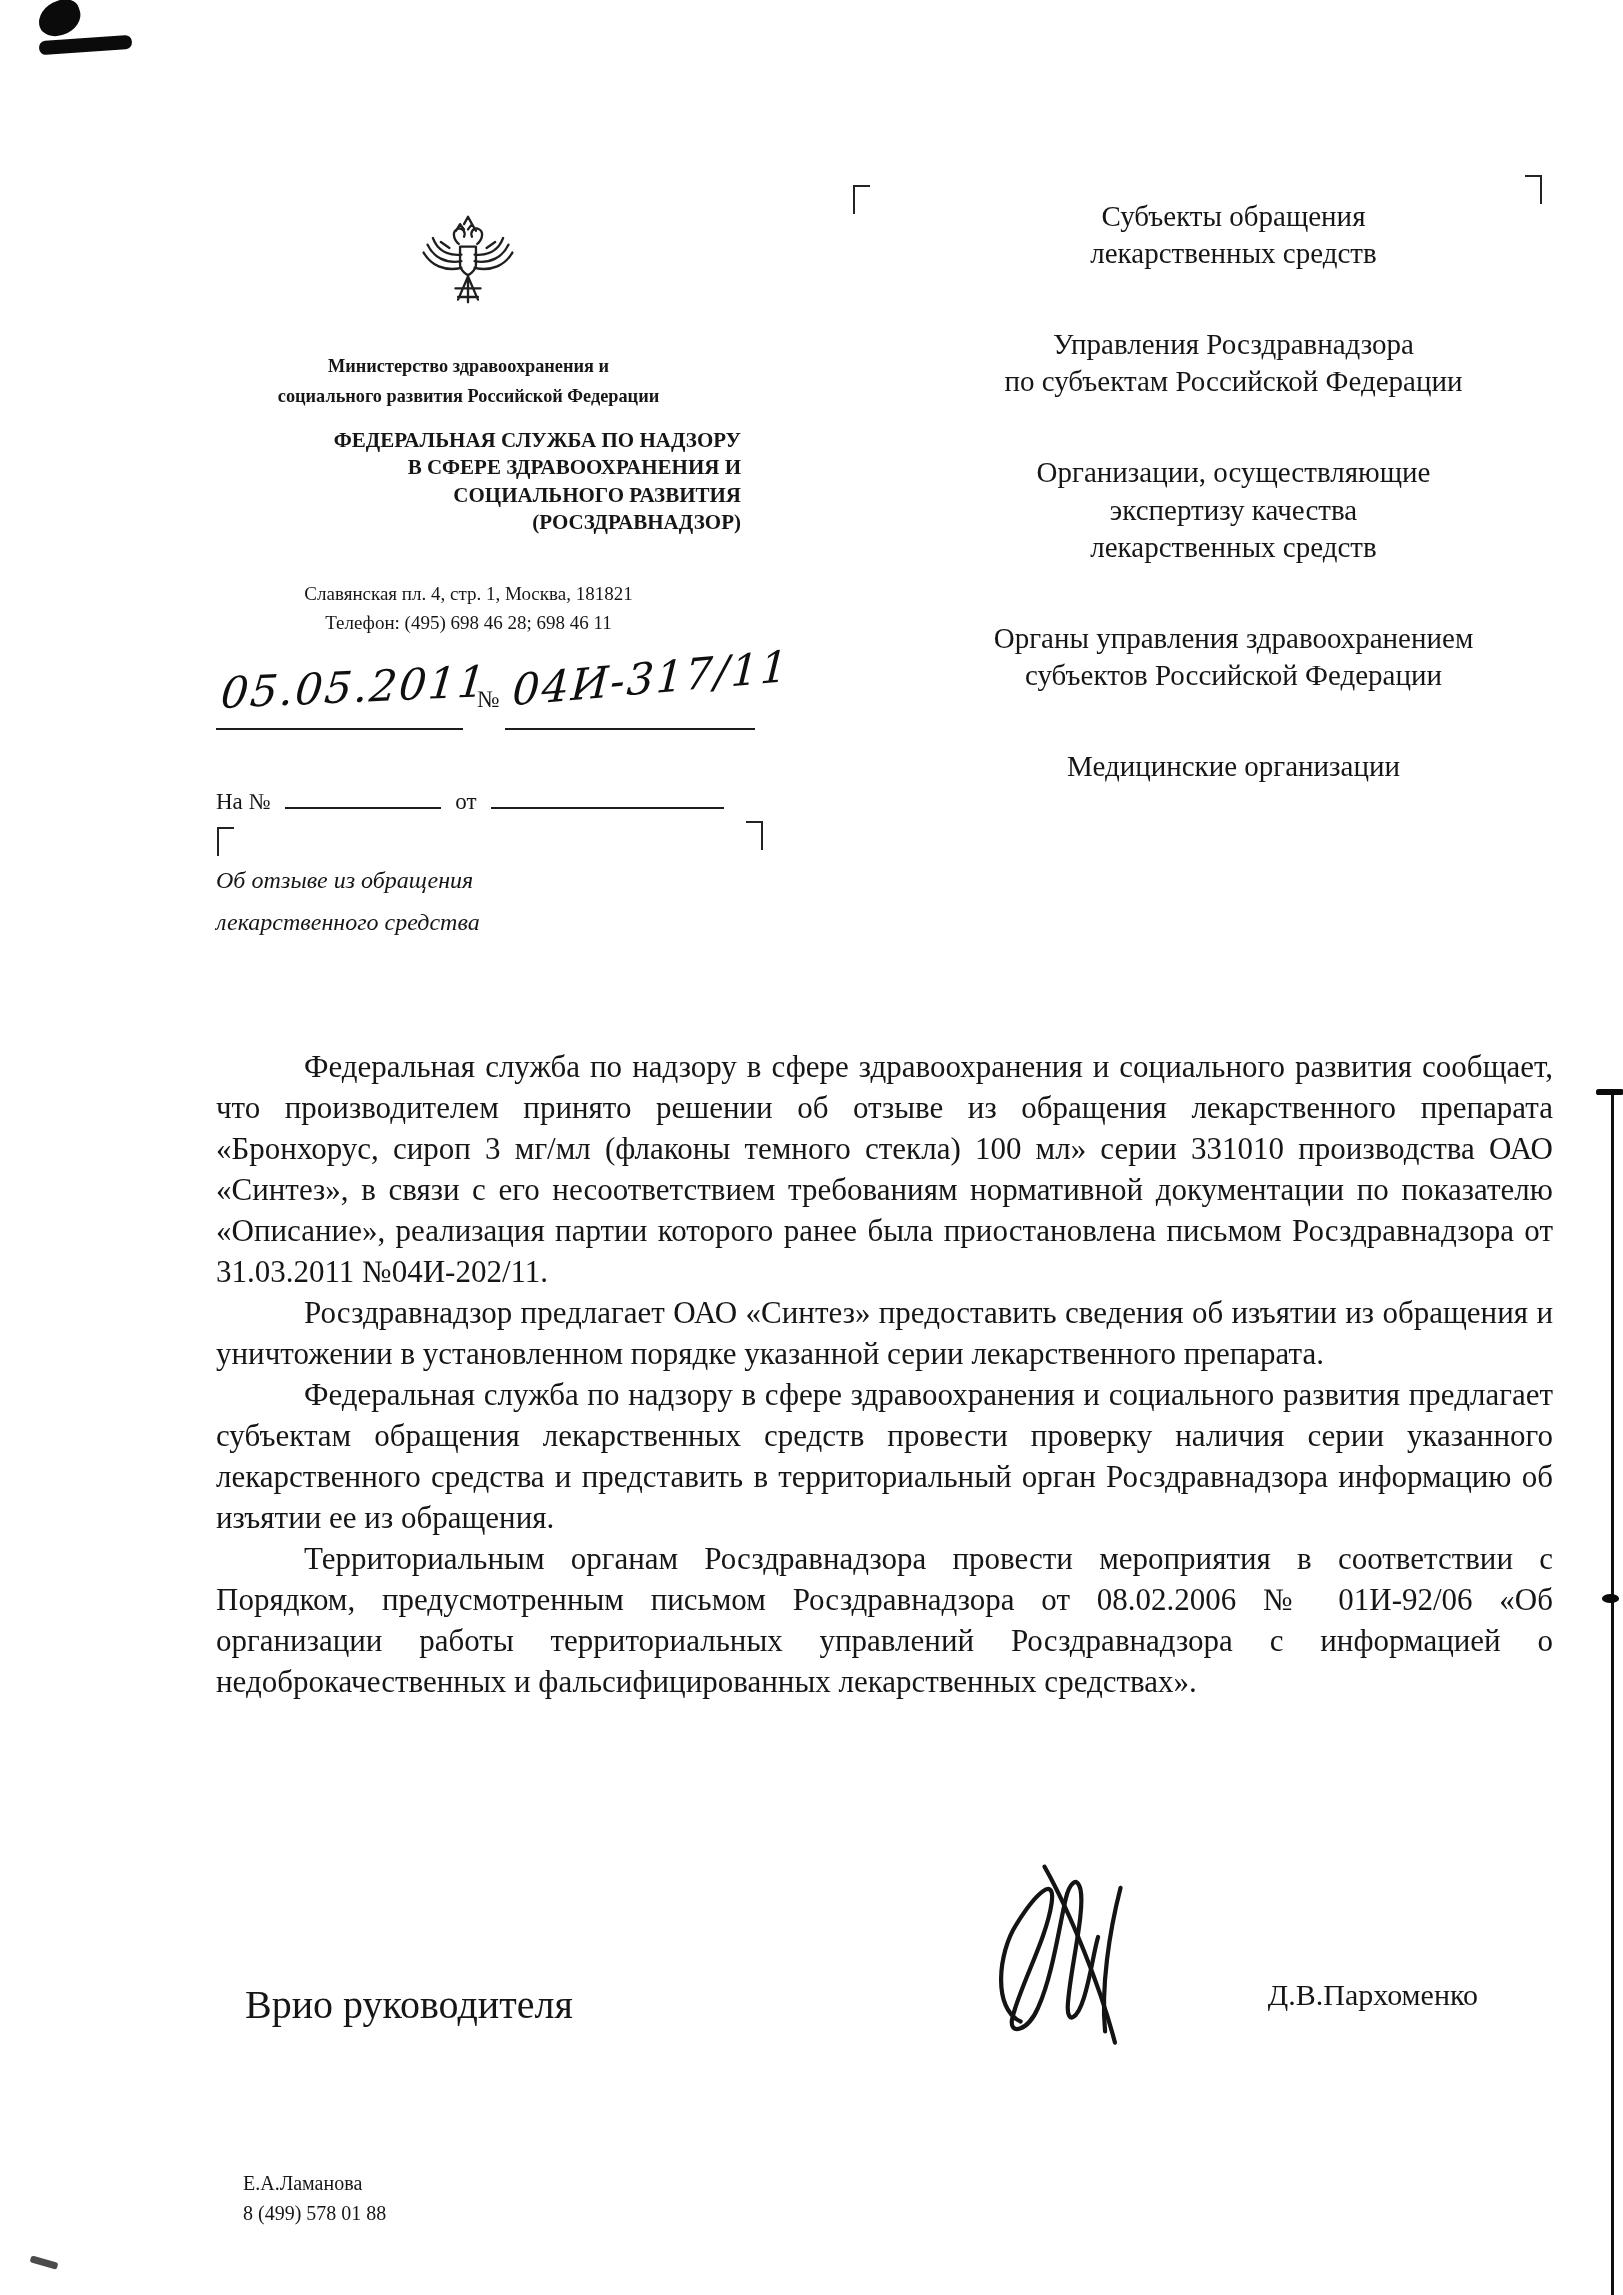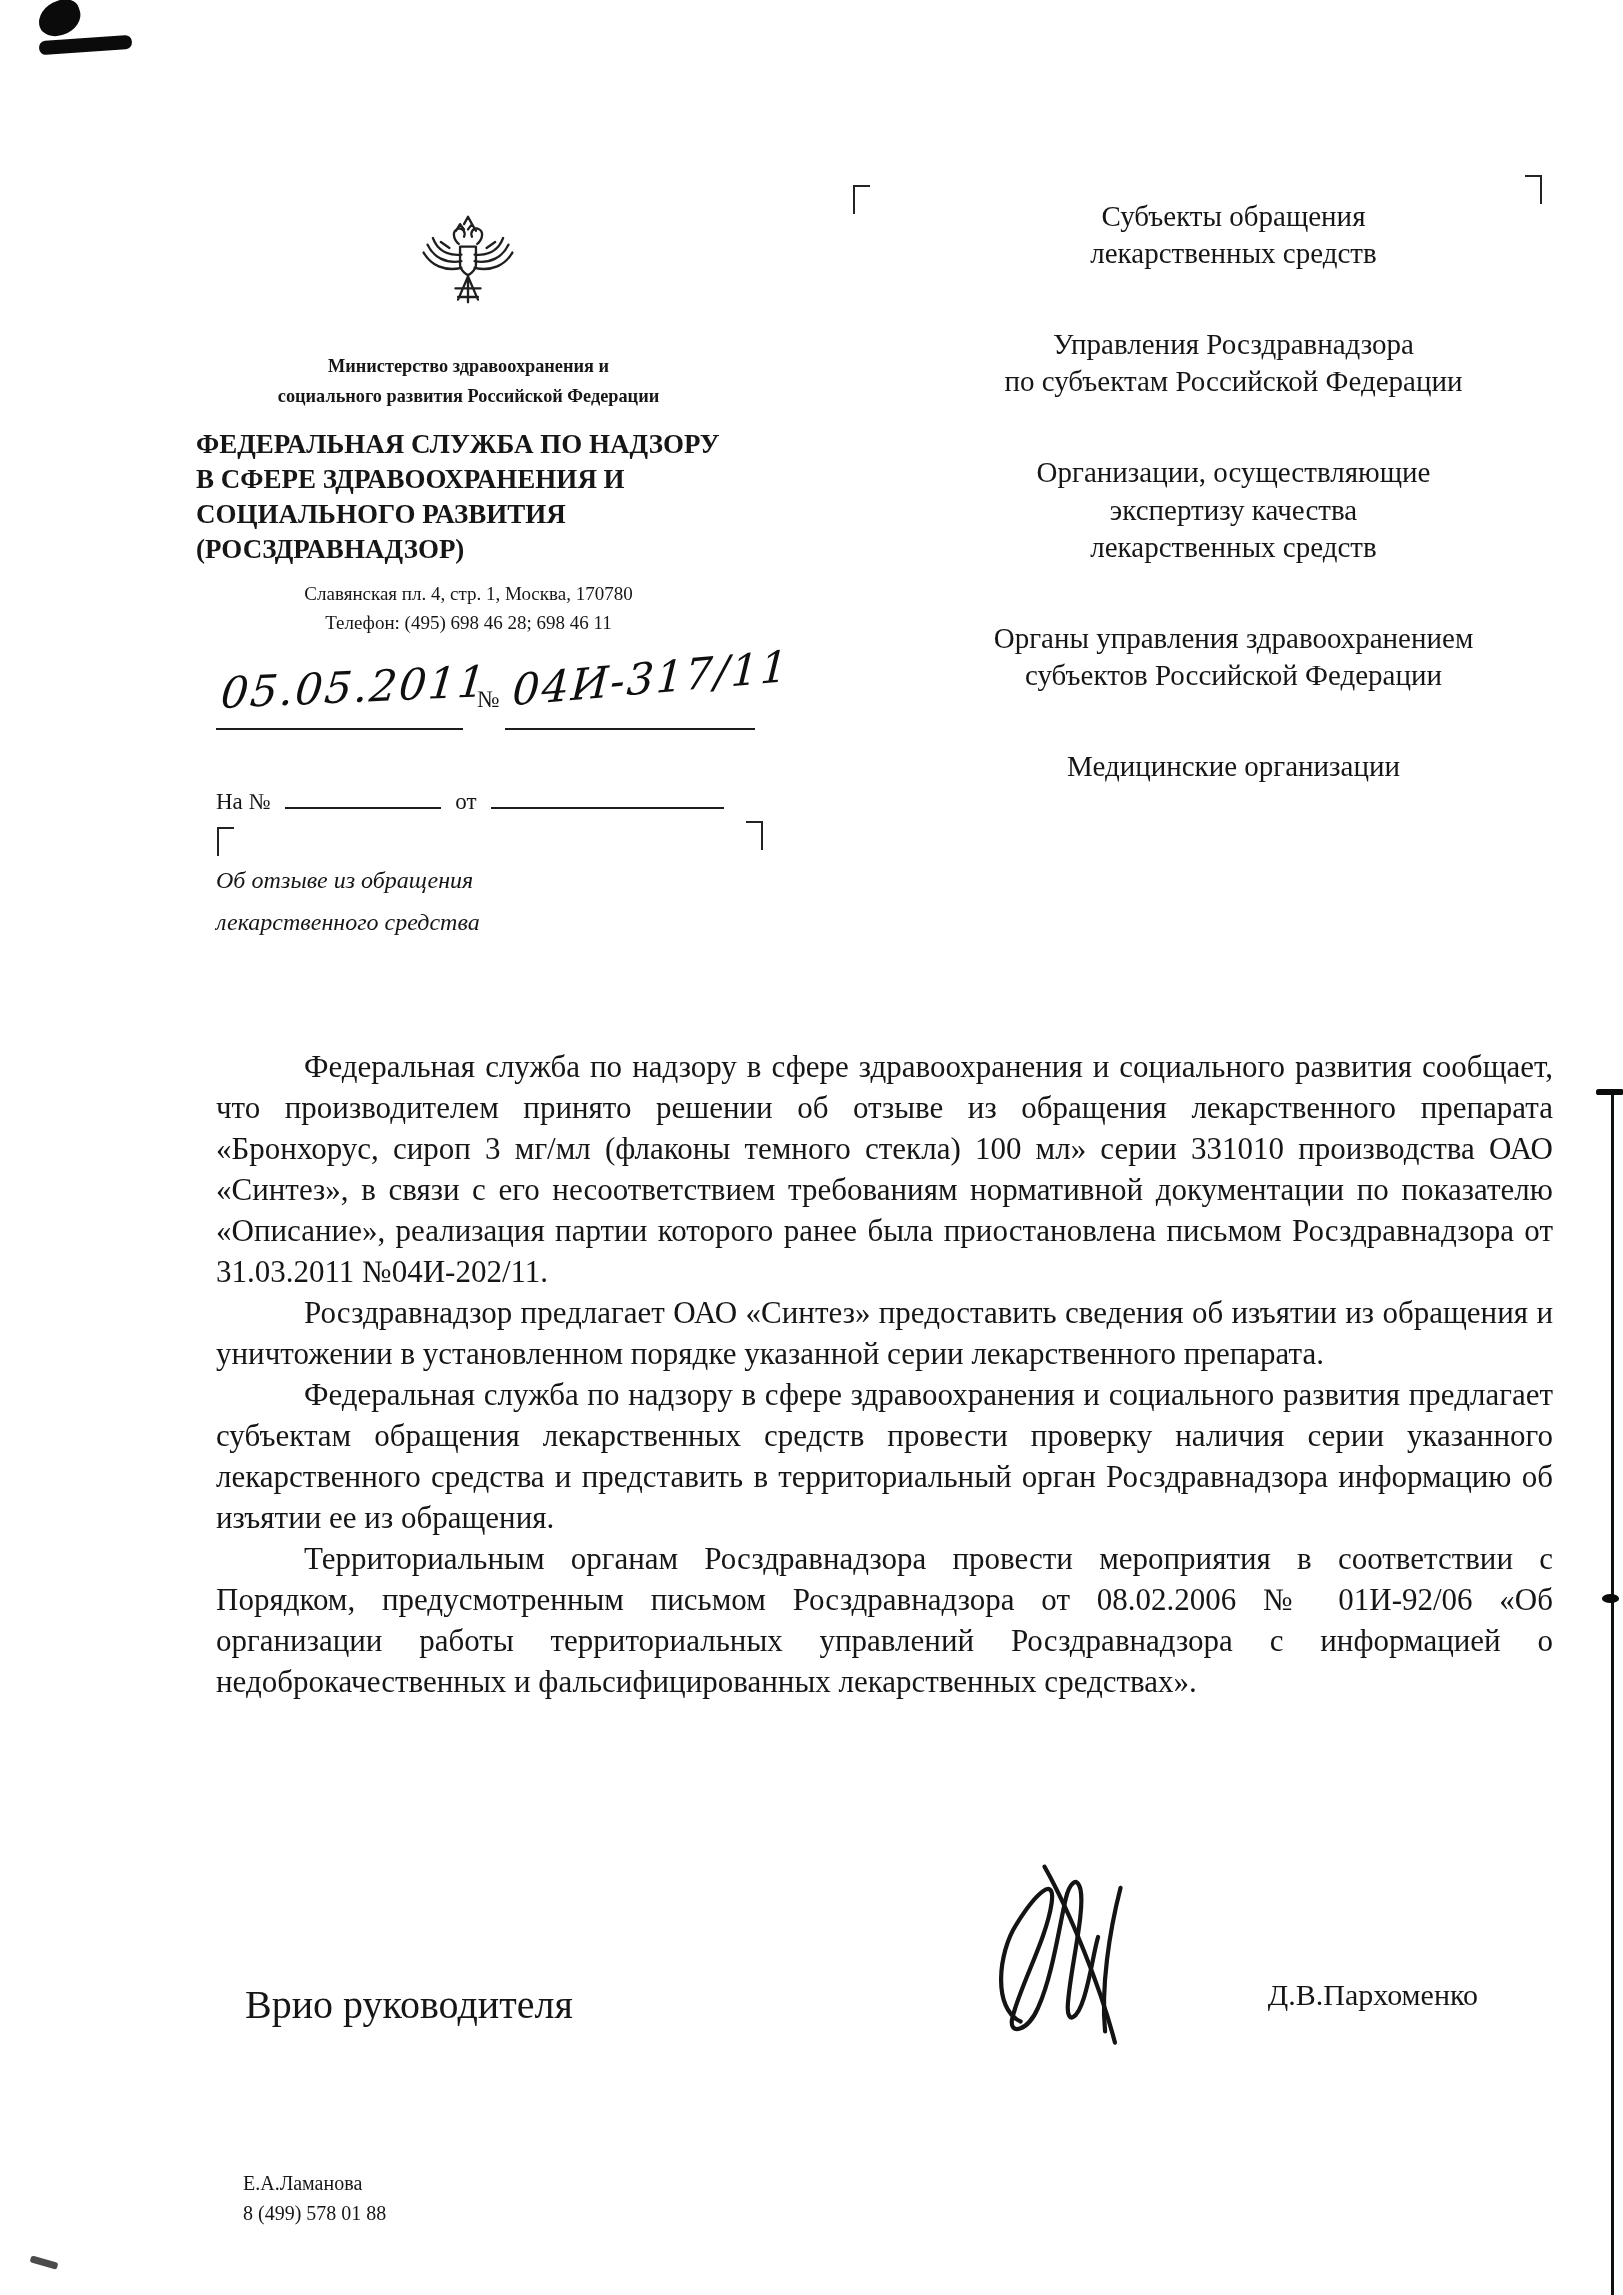--- a/index.html
+++ b/index.html
@@ -36,21 +36,21 @@
   
   .emblem { position:absolute; left:415px; top:208px; width:106px; height:117px; }
   .emblem svg { width:100%; height:100%; }
 
   .ministry {
     position:absolute; left:196px; top:351px; width:545px;
     text-align:center; font-weight:bold; font-size:18.3px; line-height:1.65;
   }
   .service-name {
     position:absolute; left:196px; top:427px; width:545px;
-    text-align:left; font-weight:bold; font-size:27px; line-height:1.3;
+    text-align:right; font-weight:bold; font-size:21px; line-height:1.3;
   }
   .sender-contacts {
     position:absolute; left:196px; top:579px; width:545px;
     text-align:center; font-size:19px; line-height:1.55;
   }
 
   
   .handwriting {
     font-family:"DejaVu Serif", serif; font-style:italic;
     color:#0f0f0f; letter-spacing:2px;
@@ -130,21 +130,21 @@
     </svg>
   </div>
 
   <div class="ministry pre">Министерство здравоохранения и
 социального развития Российской Федерации</div>
   <div class="service-name pre">ФЕДЕРАЛЬНАЯ СЛУЖБА ПО НАДЗОРУ
 В СФЕРЕ ЗДРАВООХРАНЕНИЯ И
 СОЦИАЛЬНОГО РАЗВИТИЯ
 (РОСЗДРАВНАДЗОР)</div>
   <div class="sender-contacts">
-    <div>Славянская пл. 4, стр. 1, Москва, 170780</div>
+    <div>Славянская пл. 4, стр. 1, Москва, 181821</div>
     <div>Телефон: (495) 698 46 28; 698 46 11</div>
   </div>
 
   <div class="date-hw handwriting">05.05.2011</div>
   <div class="num-sign">№</div>
   <div class="num-hw handwriting">04И-317/11</div>
   <div class="uline uline-date"></div>
   <div class="uline uline-num"></div>
 
   <div class="ref-line">

